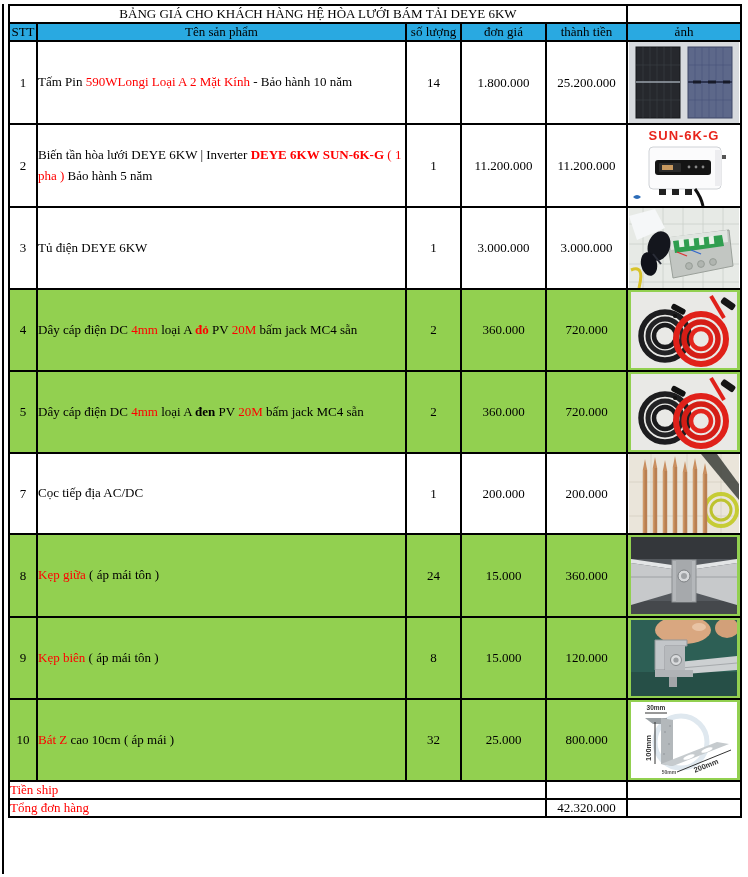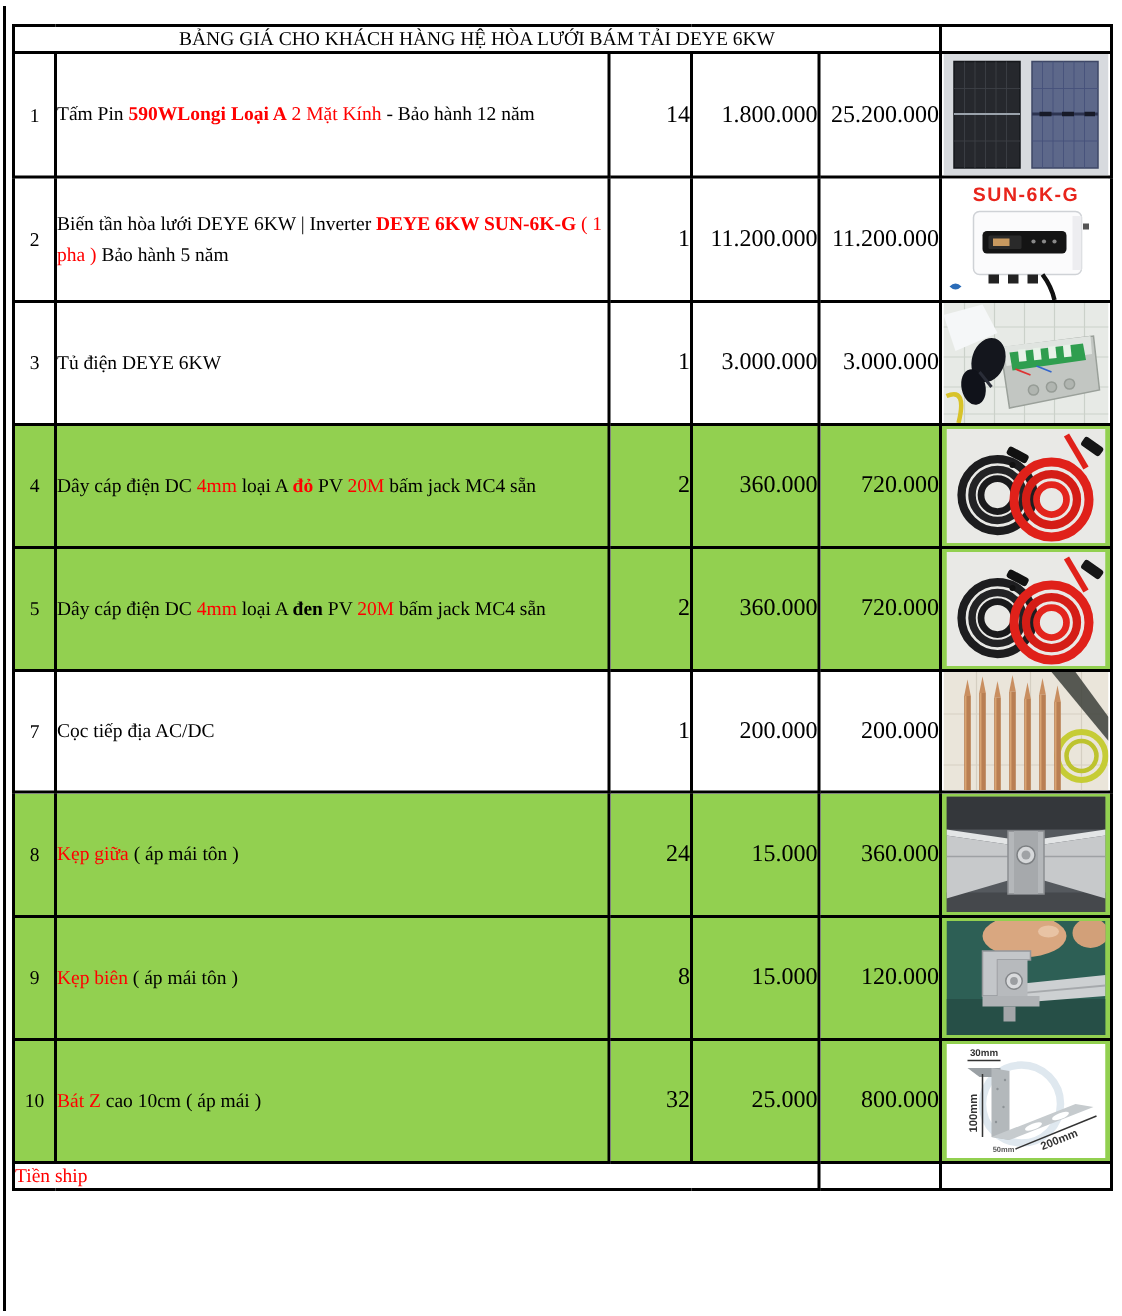--- a/index.html
+++ b/index.html
@@ -1,24 +1,24 @@
 <!DOCTYPE html>
 <html><head>
 <meta charset="utf-8">
 <style>
   html,body{margin:0;padding:0;background:#ffffff;}
   body{width:748px;height:877px;font-family:"Liberation Serif", serif;color:#000;position:relative;}
   .edge-line{position:absolute;left:2px;top:4px;bottom:3px;width:2px;background:#000;}
-  table.price{border-collapse:collapse;position:absolute;left:8px;top:16px;table-layout:fixed;width:732px;}
+  table.price{border-collapse:collapse;position:absolute;left:8px;top:4px;table-layout:fixed;width:732px;}
   table.price td, table.price th{border:2px solid #000;padding:0;overflow:hidden;}
   .title-cell{text-align:center;font-size:13px;height:15px;background:#fff;}
   th.hdr{background:#29A9E1;font-weight:normal;font-size:13px;height:16px;text-align:center;}
   td.stt{text-align:center;font-size:13px;}
   td.name{font-size:13px;padding:2px 4px 2px 5px;vertical-align:middle;line-height:1.55;}
-  td.num{text-align:right;font-size:16px;margin-left:28px;}
+  td.num{text-align:center;font-size:13px;margin-left:28px;}
   td.photo{padding:0;vertical-align:middle;}
   td.photo.pad svg{display:block;margin:2px auto;}
   td.photo svg{display:block;margin:0 auto;}
   tr.green td{background:#92D050;}
   tr.white td{background:#ffffff;}
   td.flabel{font-size:13px;color:#FF0000;}
   td.fvalue{text-align:center;font-size:13px;}
   tr.yellow td{background:#FFFF00;}
   tr.yellow td.flabel{font-weight:bold;}
   .h85{height:81px;} .h84{height:80px;} .h83{height:79px;}
@@ -38,24 +38,32 @@
       <col style="width:81px">
       <col style="width:114px">
   </colgroup>
 
   <tbody>
       <tr>
     <td class="title-cell" colspan="5">BẢNG GIÁ CHO KHÁCH HÀNG HỆ HÒA LƯỚI BÁM TẢI DEYE 6KW</td>
     <td class="title-cell"></td>
   </tr>
 
+  <tr>
+    <th class="hdr">STT</th>
+    <th class="hdr">Tên sản phẩm</th>
+    <th class="hdr">số lượng</th>
+    <th class="hdr">đơn giá</th>
+    <th class="hdr">thành tiền</th>
+    <th class="hdr">ảnh</th>
+  </tr>
 
   <tr class="white h85">
     <td class="stt">1</td>
-    <td class="name"><span>Tấm Pin </span><span style="color: rgb(255, 0, 0); font-weight: bold;">590WLongi Loại A</span><span style="color: rgb(255, 0, 0);"> 2 Mặt Kính</span><span> - Bảo hành 12 năm</span></td>
+    <td class="name"><span>Tấm Pin </span><span style="color: rgb(255, 0, 0); font-weight: normal;">590WLongi Loại A</span><span style="color: rgb(255, 0, 0);"> 2 Mặt Kính</span><span> - Bảo hành 10 năm</span></td>
     <td class="num">14</td>
     <td class="num">1.800.000</td>
     <td class="num">25.200.000</td>
     <td class="photo">
       <svg width="110" height="81" viewBox="0 0 110 81">
         <rect width="110" height="81" fill="#d7dade"></rect>
         <rect x="7" y="5" width="44" height="71" fill="#26282d" stroke="#15171b"></rect>
         <g stroke="#3c4046" stroke-width="0.6">
           <line x1="14" y1="5" x2="14" y2="76"></line>
               <line x1="21" y1="5" x2="21" y2="76"></line>
@@ -337,14 +345,19 @@
         <text x="38" y="72" text-anchor="middle" font-size="5" font-weight="bold" fill="#555" font-family="Liberation Sans, sans-serif">50mm</text>
       </svg>
     </td>
   </tr>
 
   <tr class="white f20">
     <td class="flabel" colspan="4">Tiền ship</td>
     <td class="fvalue"></td>
     <td></td>
   </tr>
+  <tr class="white f20">
+    <td class="flabel" colspan="4">Tổng đơn hàng</td>
+    <td class="fvalue">42.320.000</td>
+    <td></td>
+  </tr>
 </tbody>
   </table>
 
 </body></html>

